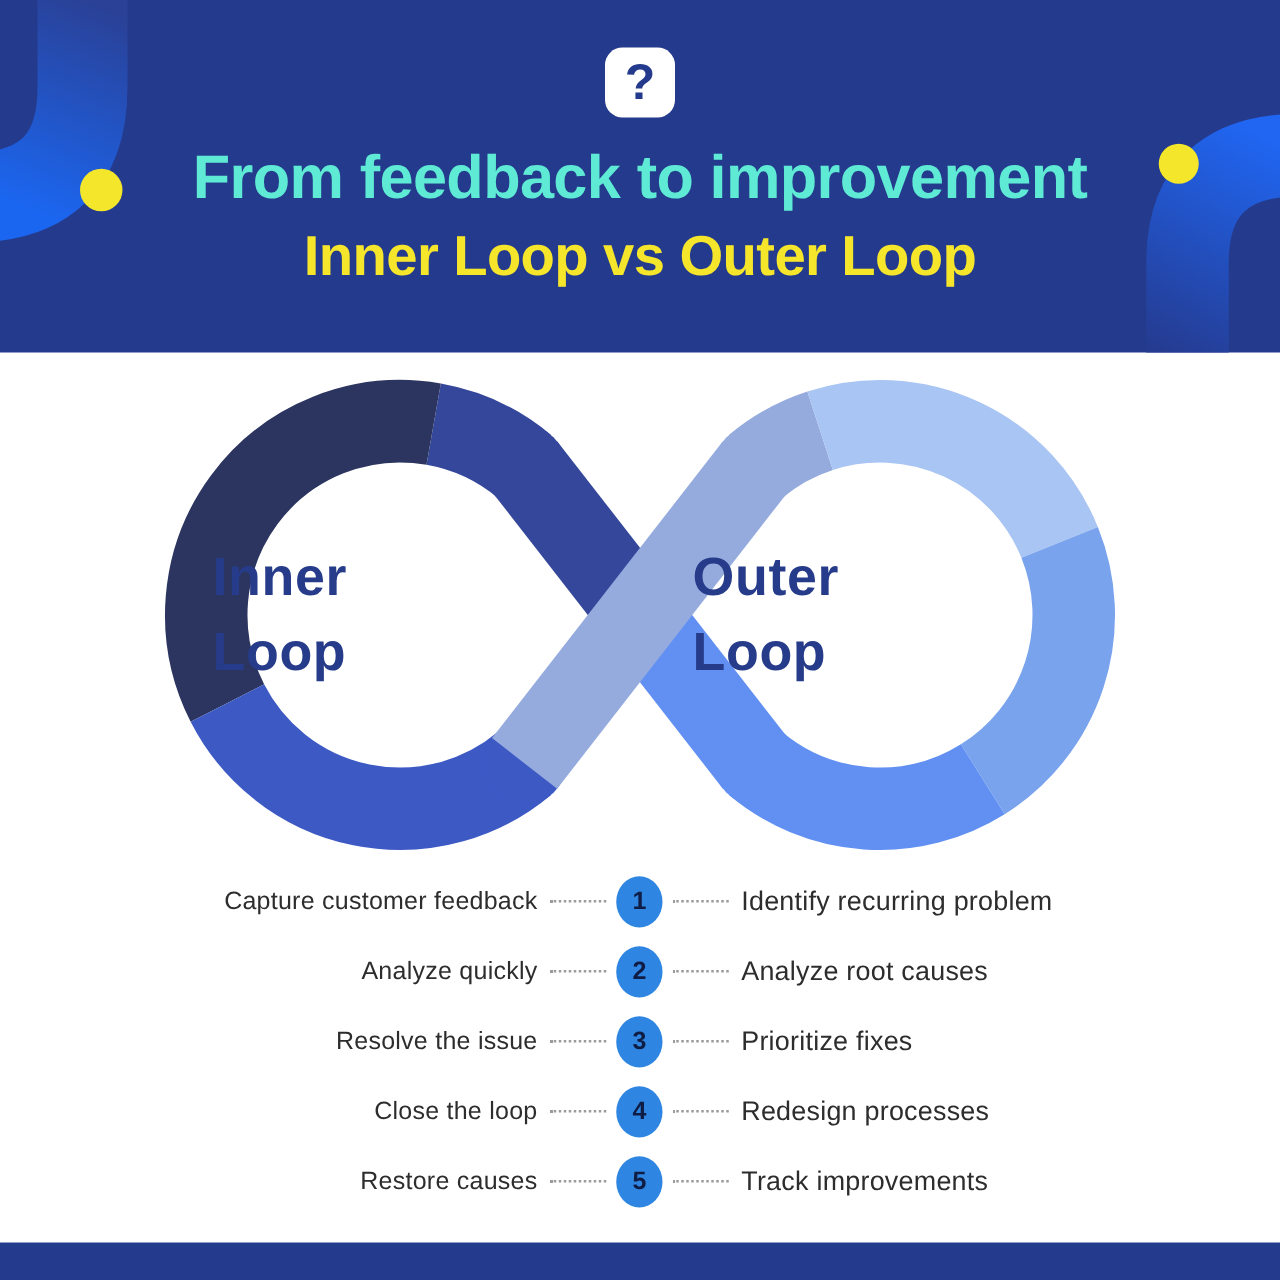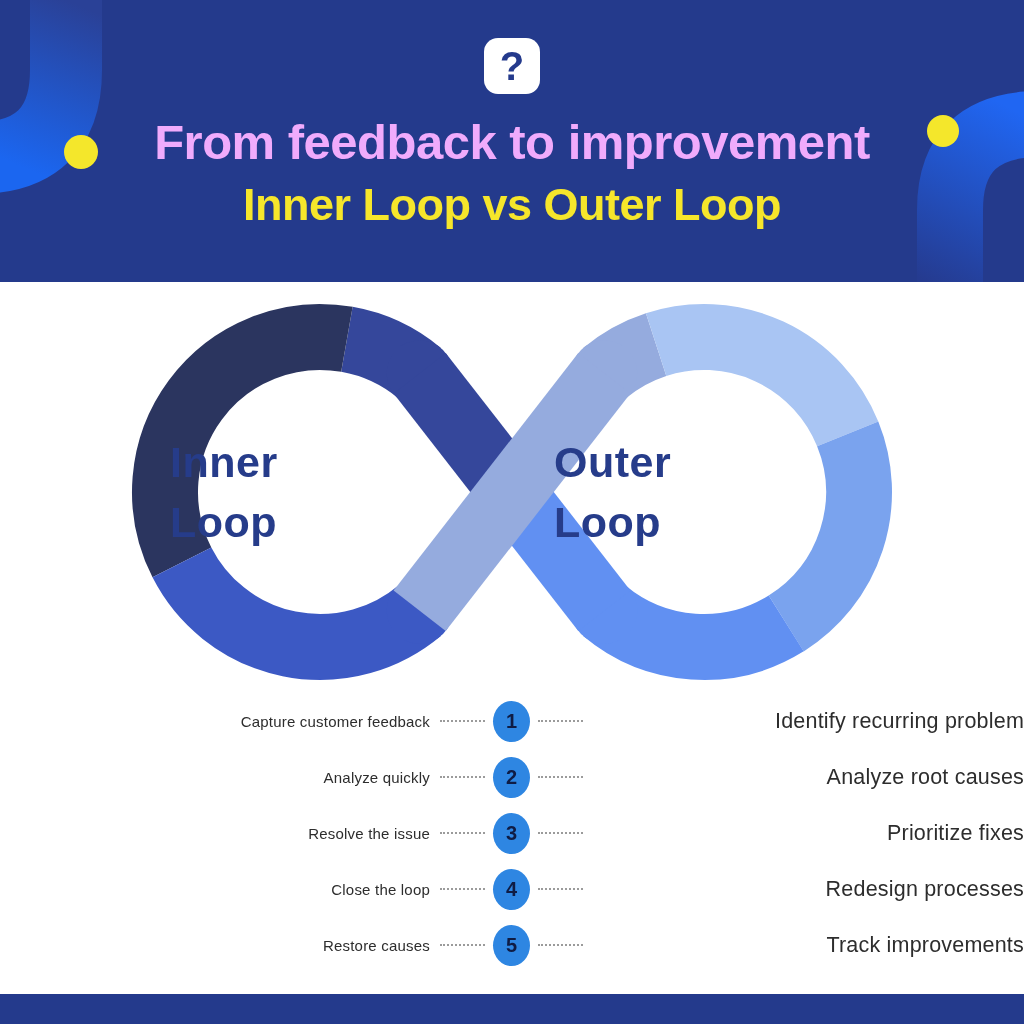--- a/index.html
+++ b/index.html
@@ -18,53 +18,53 @@
     display:flex;align-items:center;justify-content:center;
     padding-top:38px;gap:12px;
   }
   .logo-mark{
     width:56px;height:56px;background:#ffffff;border-radius:14px;
     display:flex;align-items:center;justify-content:center;
     font-weight:800;font-size:40px;color:#243a8c;line-height:1;
   }
   .brand-name{color:#ffffff;font-size:33px;font-weight:600;letter-spacing:.3px;}
   .title{
-    margin-top:22px;color:#f0abfc;font-size:49px;font-weight:800;
+    margin-top:22px;color:#5eead4;font-size:49px;font-weight:800;
     letter-spacing:-.5px;line-height:52px;
   }
   .subtitle{
     margin-top:12px;color:#f6e62b;font-size:45px;font-weight:800;
     letter-spacing:-.5px;line-height:50px;
   }
   
   .loop-svg{position:absolute;top:295px;left:0;}
   .loop-label{
     position:absolute;width:300px;text-align:left;
     color:#263c8a;font-weight:800;font-size:43px;line-height:60px;
     letter-spacing:.5px;z-index:3;
   }
   .loop-label.inner{left:170px;top:432px;}
   .loop-label.outer{left:554px;top:432px;}
   
   .steps{position:absolute;top:693px;left:0;width:1024px;}
   .step-row{display:flex;align-items:center;height:56px;}
   .step-left{
-    flex:0 0 430px;text-align:right;font-size:15px;color:#2d2d2d;
+    flex:0 0 430px;text-align:right;font-size:20px;color:#2d2d2d;
     letter-spacing:.2px;
   }
   .step-line{width:45px;border-top:2px dotted #9b9b9b;height:0;}
   .step-line.left{margin-left:10px;margin-right:8px;}
   .step-line.right{margin-left:8px;margin-right:10px;}
   .step-badge{
     flex:0 0 37px;height:41px;border-radius:50%;background:#2e86e2;
     display:flex;align-items:center;justify-content:center;
     color:#0f1c44;font-weight:800;font-size:20px;
   }
   .step-right{
-    flex:1;text-align:right;font-size:21.5px;color:#2d2d2d;letter-spacing:.2px;
+    flex:1;text-align:left;font-size:21.5px;color:#2d2d2d;letter-spacing:.2px;
   }
   
   .footer{
     position:absolute;left:0;bottom:0;width:1024px;height:30px;background:#243a8c;
   }
 </style>
 </head>
 <body>
 
 <div class="page">

